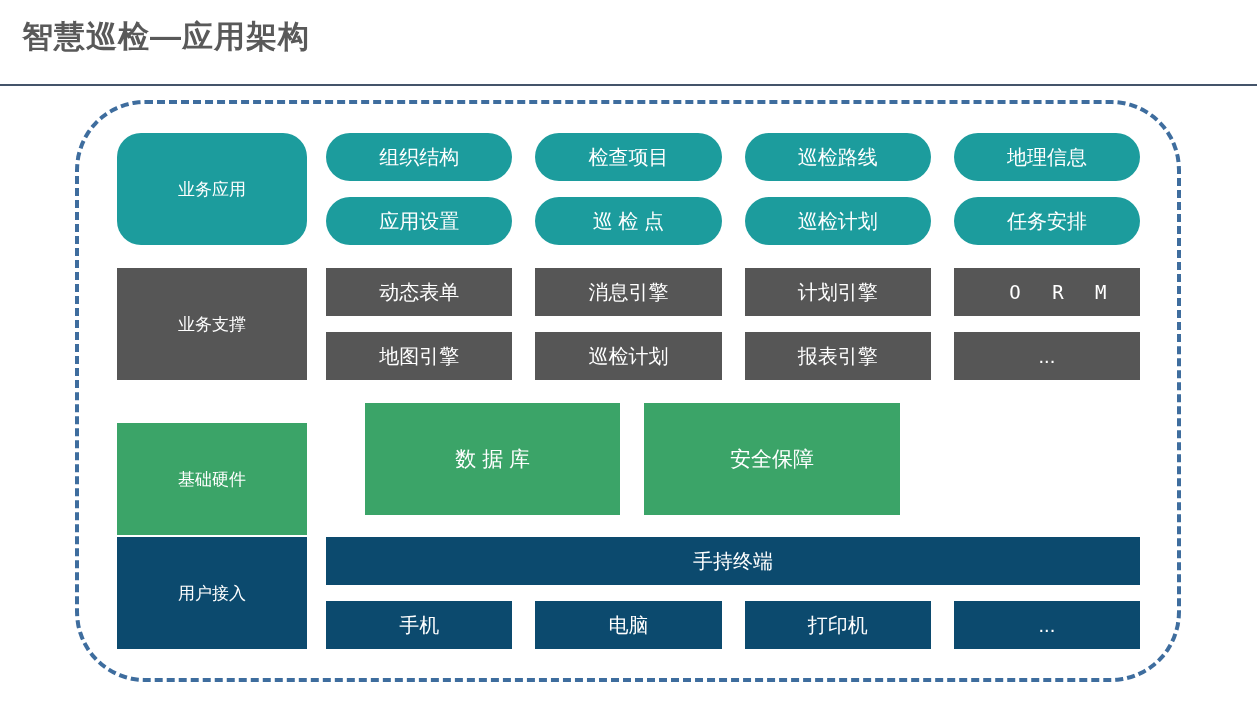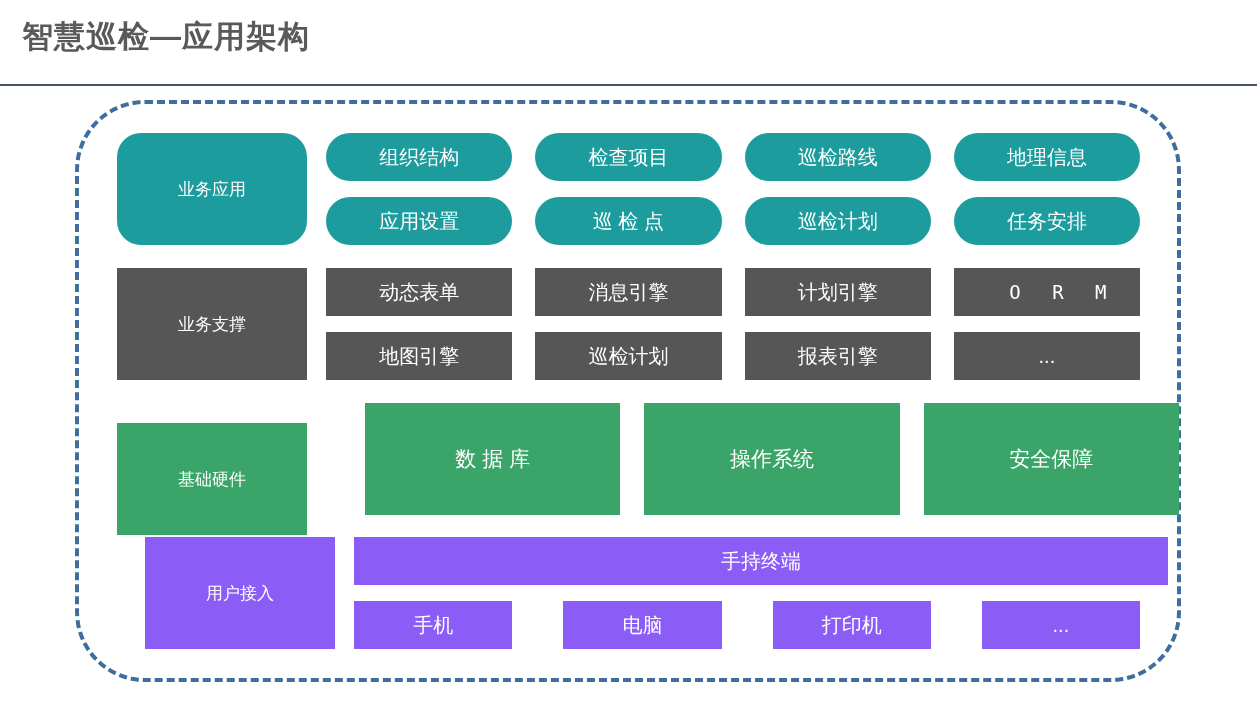--- a/index.html
+++ b/index.html
@@ -76,21 +76,21 @@
     justify-content: center;
     color: #ffffff;
     font-size: 20px;
     white-space: pre;
   }
   .item-box.tall { height: 112px; font-size: 21px; }
   .item-box.full { width: 814px; }
   .bg-teal  { background: #1c9c9d; border-radius: 24px; }
   .bg-gray  { background: #565656; }
   .bg-green { background: #3ba468; }
-  .bg-olive { background: #8b5cf6; margin-left: 28px; }
+  .bg-olive { background: #0c4a6e; }
   .orm {
     font-family: "DejaVu Sans Mono", "Liberation Mono", monospace;
     letter-spacing: 10px;
     font-size: 19px;
     padding-left: 32px;
   }
 </style>
 </head>
 <body>
 
@@ -126,21 +126,20 @@
       <div class="item-box bg-gray">巡检计划</div>
       <div class="item-box bg-gray">报表引擎</div>
       <div class="item-box bg-gray">...</div>
     </div>
   </div>
 
   <div class="layer-row">
     <div class="layer-label bg-green" style="top:403px; height:112px;margin-top:20px;">基础硬件</div>
     <div class="items-area grid-3" style="top:403px;">
       <div class="item-box tall bg-green">数 据 库</div>
-      <div class="item-box tall bg-green">操作系统</div>
       <div class="item-box tall bg-green">安全保障</div>
     </div>
   </div>
 
   <div class="layer-row">
     <div class="layer-label bg-olive" style="top:537px; height:112px;">用户接入</div>
     <div class="items-area" style="top:537px;">
       <div class="item-box full bg-olive">手持终端</div>
       <div class="grid-4" style="margin-top:16px;">
         <div class="item-box bg-olive">手机</div>

